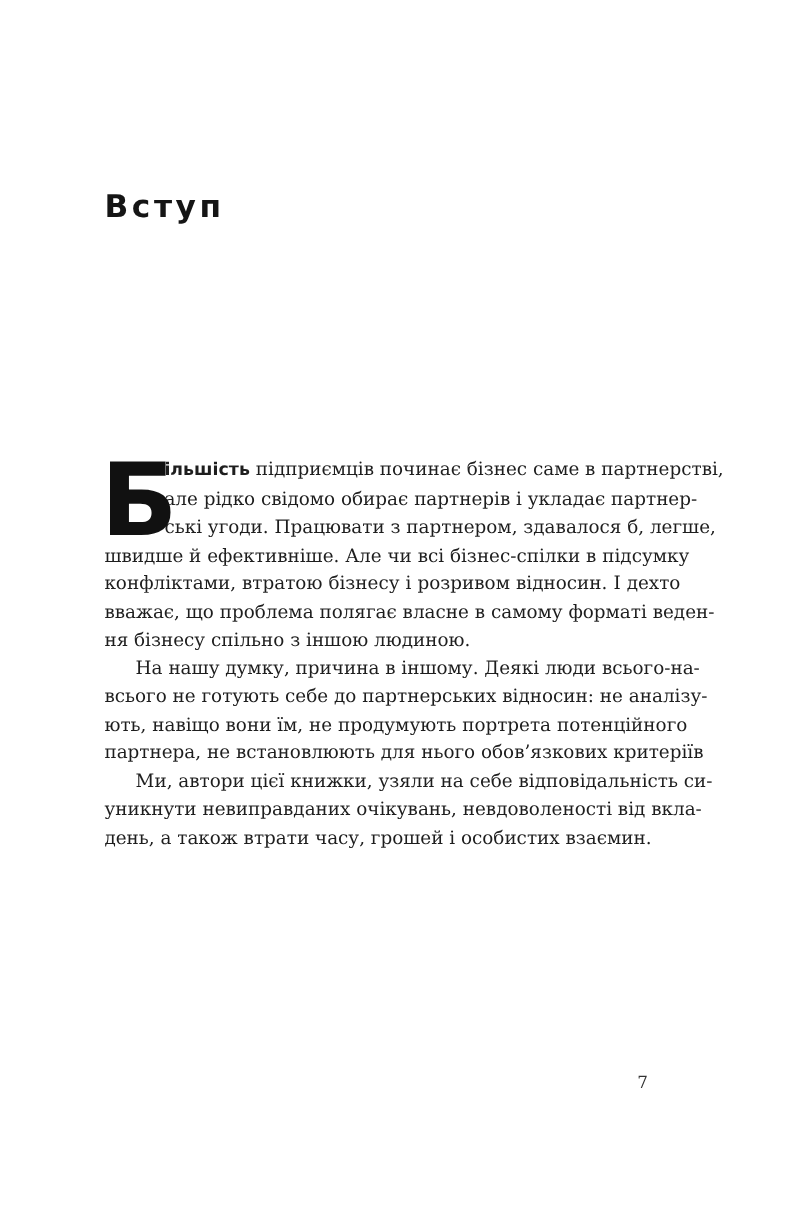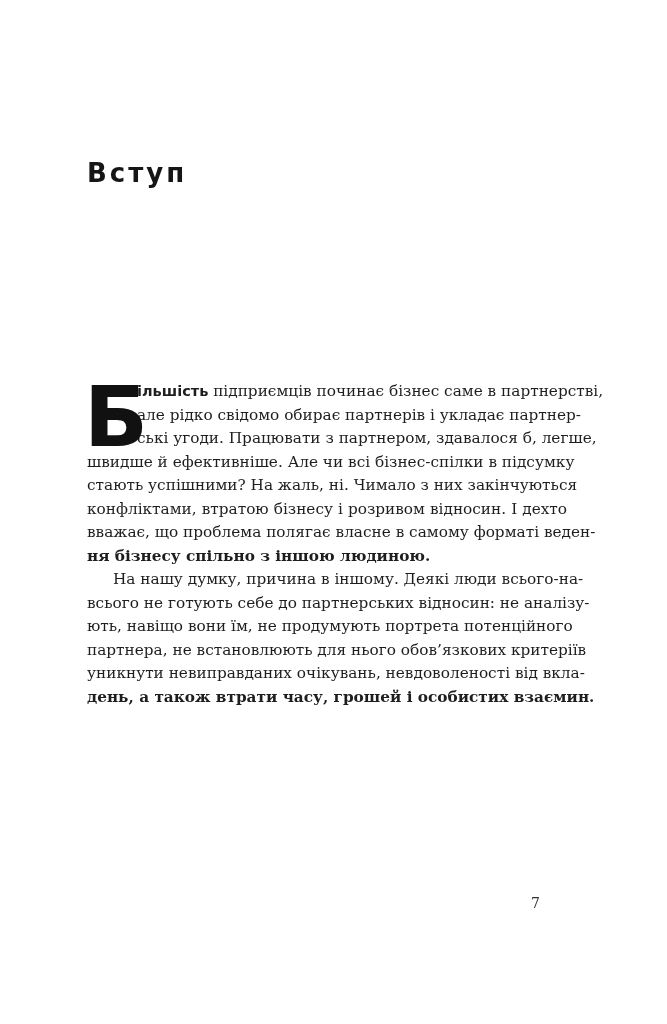--- a/index.html
+++ b/index.html
@@ -24,21 +24,21 @@
     .body-text {
       position: absolute;
       left: 87px; top: 380px;
       width: 480px;
       font-family: "DejaVu Serif", serif;
       font-size: 15.3px;
       line-height: 23.5px;
       color: #1e1e1e;
     }
     .line { white-space: nowrap; display: block; text-align: justify; text-align-last: justify; }
-    .line.last { text-align-last: left; font-weight: bold; }
+    .line.last { text-align-last: left; }
     .indent { padding-left: 26px; }
     .dropcap-wrap { position: relative; }
     .dropcap {
       position: absolute;
       left: -3px; top: 2px;
       font-family: "DejaVu Sans", sans-serif;
       font-weight: bold;
       font-size: 84px;
       line-height: 70px;
       color: #111;
@@ -63,34 +63,34 @@
 <div class="page">
   <h1 class="chapter-title">Вступ</h1>
 
   <div class="body-text">
     <div class="dropcap-wrap">
       <span class="dropcap">Б</span>
       <span class="line dc-line"><span class="lead-bold">ільшість</span><span> підприємців починає бізнес саме в партнерстві,</span></span>
       <span class="line dc-line">але рідко свідомо обирає партнерів і укладає партнер-</span>
       <span class="line dc-line">ські угоди. Працювати з партнером, здавалося б, легше,</span>
       <span class="line">швидше й ефективніше. Але чи всі бізнес-спілки в підсумку</span>
-      <span class="line">стають успішними? На жаль, ні. Чимало з них закінчуються</span>
       <span class="line">конфліктами, втратою бізнесу і розривом відносин. І дехто</span>
       <span class="line">вважає, що проблема полягає власне в самому форматі веден-</span>
       <span class="line last">ня бізнесу спільно з іншою людиною.</span>
     </div>
 
     <div>
       <span class="line indent">На нашу думку, причина в іншому. Деякі люди всього-на-</span>
       <span class="line">всього не готують себе до партнерських відносин: не аналізу-</span>
       <span class="line">ють, навіщо вони їм, не продумують портрета потенційного</span>
       <span class="line">партнера, не встановлюють для нього обов’язкових критеріїв</span>
     </div>
 
     <div>
+      <span class="line indent">Ми, автори цієї книжки, узяли на себе відповідальність си-</span>
       <span class="line">уникнути невиправданих очікувань, невдоволеності від вкла-</span>
       <span class="line last">день, а також втрати часу, грошей і особистих взаємин.</span>
     </div>
 
   </div>
 
   <div class="page-number">7</div>
 </div>
 
 </body></html>

